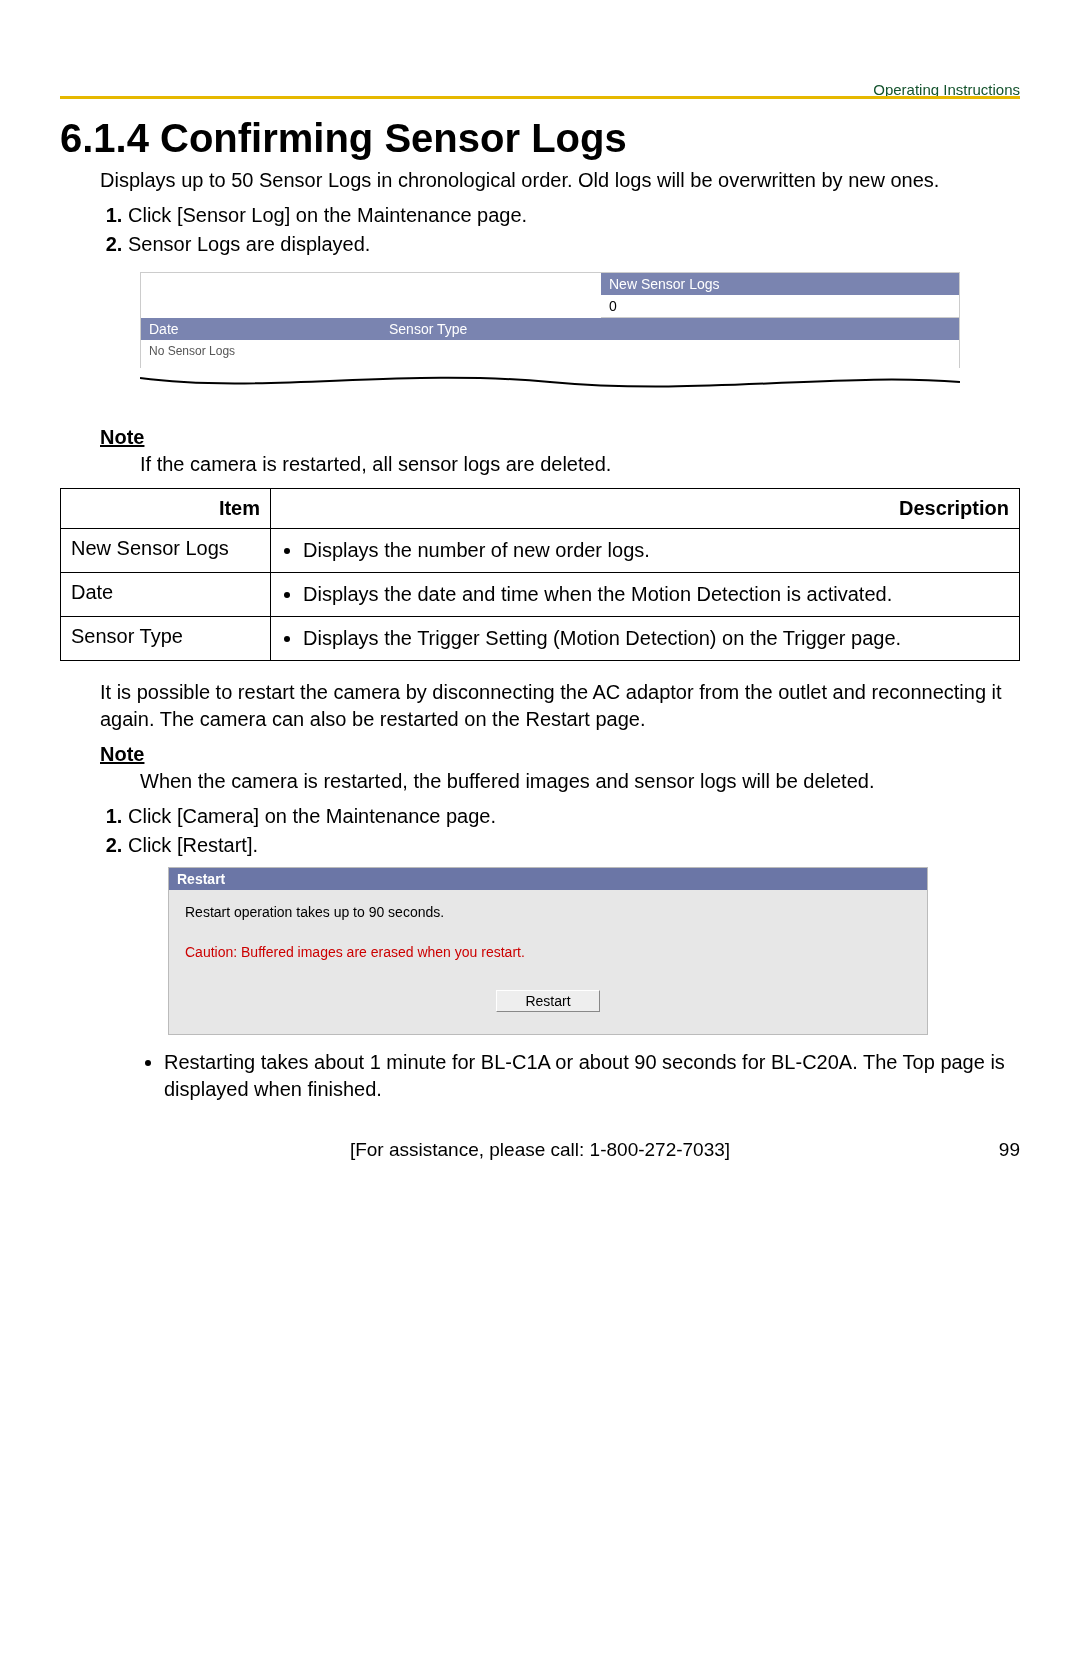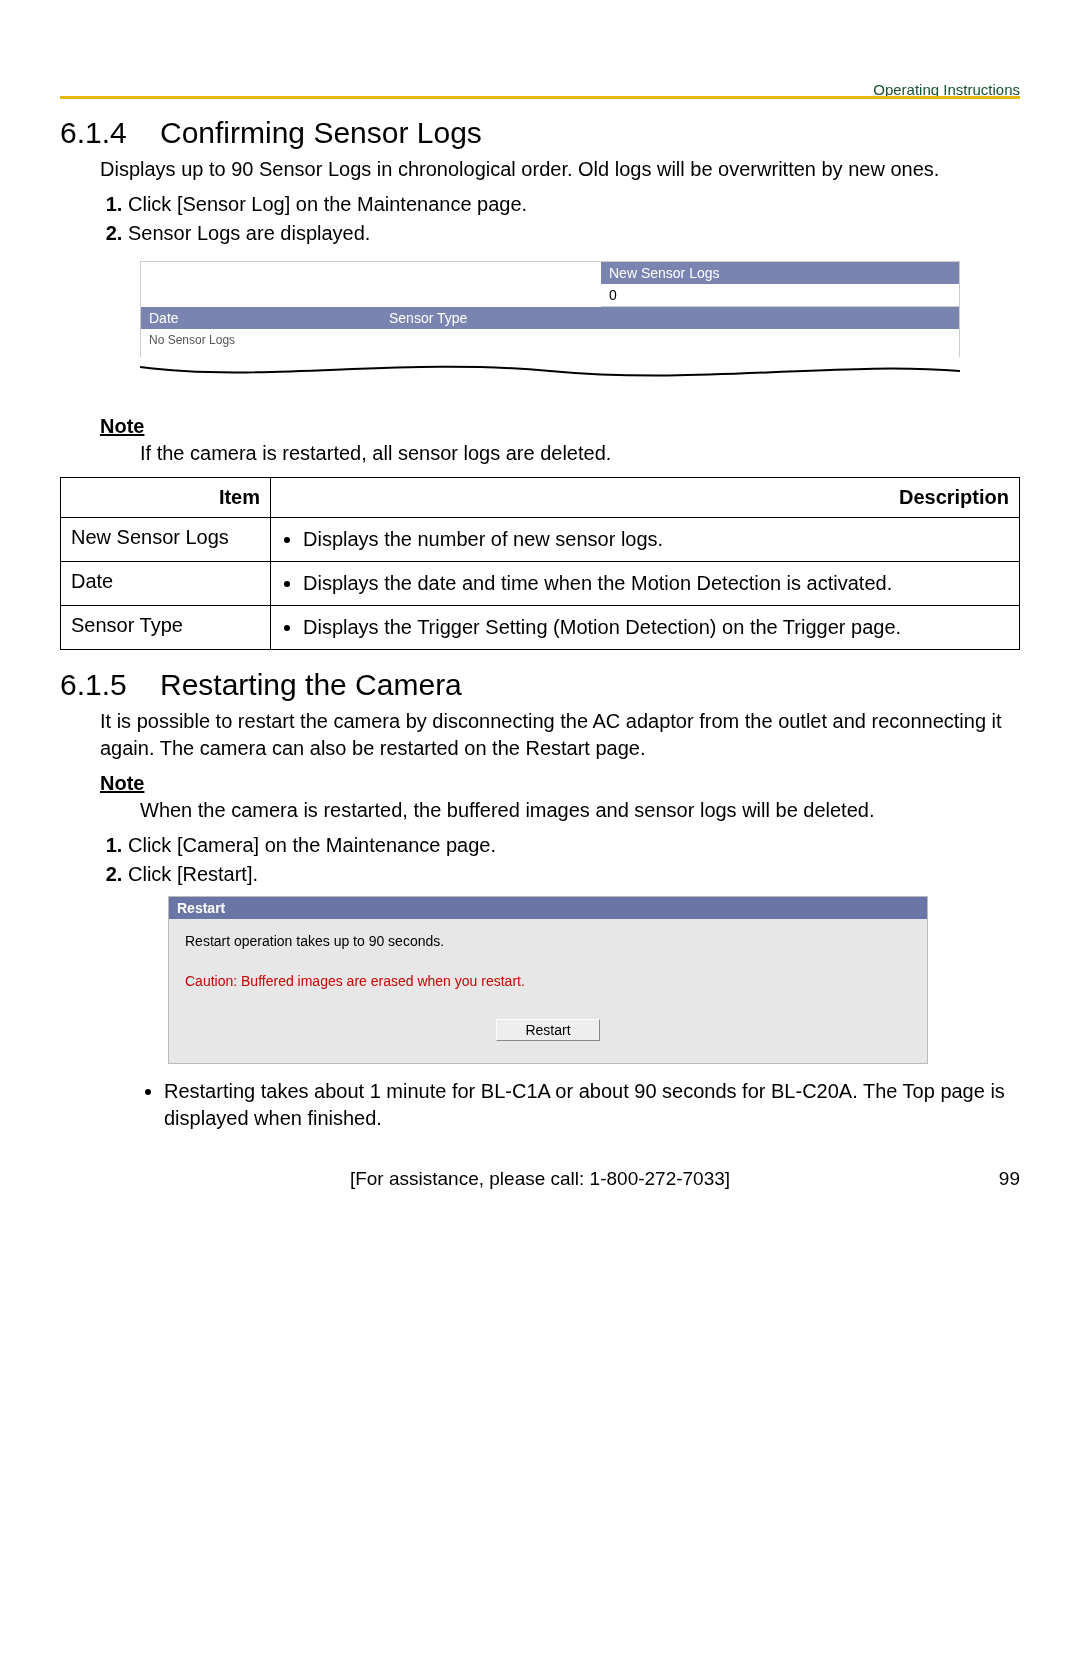--- a/index.html
+++ b/index.html
@@ -20,22 +20,22 @@
     position: relative;
   }
   .header-right {
     text-align: right;
     font-size: 15px;
     color: #14532d;
     margin-bottom: 18px;
     margin-top: -22px;
   }
   h2 {
-    font-size: 30px;
-    font-weight: normal;
+    font-size: 40px;
+    font-weight: bold;
     margin: 10px 0 6px 0;
   }
   .h2num { display:inline-block; width:100px; }
   .indent { margin-left: 40px; }
   .para { margin: 4px 0 10px 0; line-height:1.35; }
   ol.steps { list-style: decimal; padding-left: 28px; margin: 6px 0 10px 0; }
   ol.steps li { margin: 6px 0; font-weight:bold; }
   ol.steps li span { font-weight:normal; }
   .note-label { font-weight:bold; text-decoration: underline; margin: 32px 0 2px 0; }
   .note-body { margin-left:40px; margin-bottom:10px; line-height:1.35;}
@@ -86,21 +86,21 @@
 <body>
 
 <div class="page">
   <div class="top-rule"></div>
   <div class="header-right">Operating Instructions</div>
 
   <h2>
     <span class="h2num">6.1.4</span><span>Confirming Sensor Logs</span>
   </h2>
   <div class="indent">
-    <p class="para">Displays up to 90 Sensor Logs in chronological order. Old logs will be overwritten by new ones.</p>
+    <p class="para">Displays up to 50 Sensor Logs in chronological order. Old logs will be overwritten by new ones.</p>
     <ol class="steps">
       <li><span>Click [Sensor Log] on the Maintenance page.</span></li>
       <li><span>Sensor Logs are displayed.</span></li>
     </ol>
 
     <div class="shot1">
       <div class="row-blue">
         <div class="cell-left"></div>
         <div class="cell-right">
           <div class="hdr">New Sensor Logs</div>
@@ -128,21 +128,21 @@
       <tr>
         <th>Item</th>
         <th>Description</th>
       </tr>
     </thead>
     <tbody>
       <tr>
         <td class="i">New Sensor Logs</td>
         <td class="d">
             <ul>
-              <li>Displays the number of new sensor logs.</li>
+              <li>Displays the number of new order logs.</li>
             </ul>
           </td>
       </tr>
       <tr>
         <td class="i">Date</td>
         <td class="d">
             <ul>
               <li>Displays the date and time when the Motion Detection is activated.</li>
             </ul>
           </td>
@@ -151,23 +151,20 @@
         <td class="i">Sensor Type</td>
         <td class="d">
             <ul>
               <li>Displays the Trigger Setting (Motion Detection) on the Trigger page.</li>
             </ul>
           </td>
       </tr>
     </tbody>
   </table>
 
-  <h2>
-    <span class="h2num">6.1.5</span><span>Restarting the Camera</span>
-  </h2>
   <div class="indent">
     <p class="para">It is possible to restart the camera by disconnecting the AC adaptor from the outlet and reconnecting it again. The camera can also be restarted on the Restart page.</p>
 
     <div class="note-label" style="margin-top:10px">Note</div>
     <div class="note-body">When the camera is restarted, the buffered images and sensor logs will be deleted.</div>
 
     <ol class="steps">
       <li><span>Click [Camera] on the Maintenance page.</span></li>
       <li><span>Click [Restart].</span></li>
     </ol>

